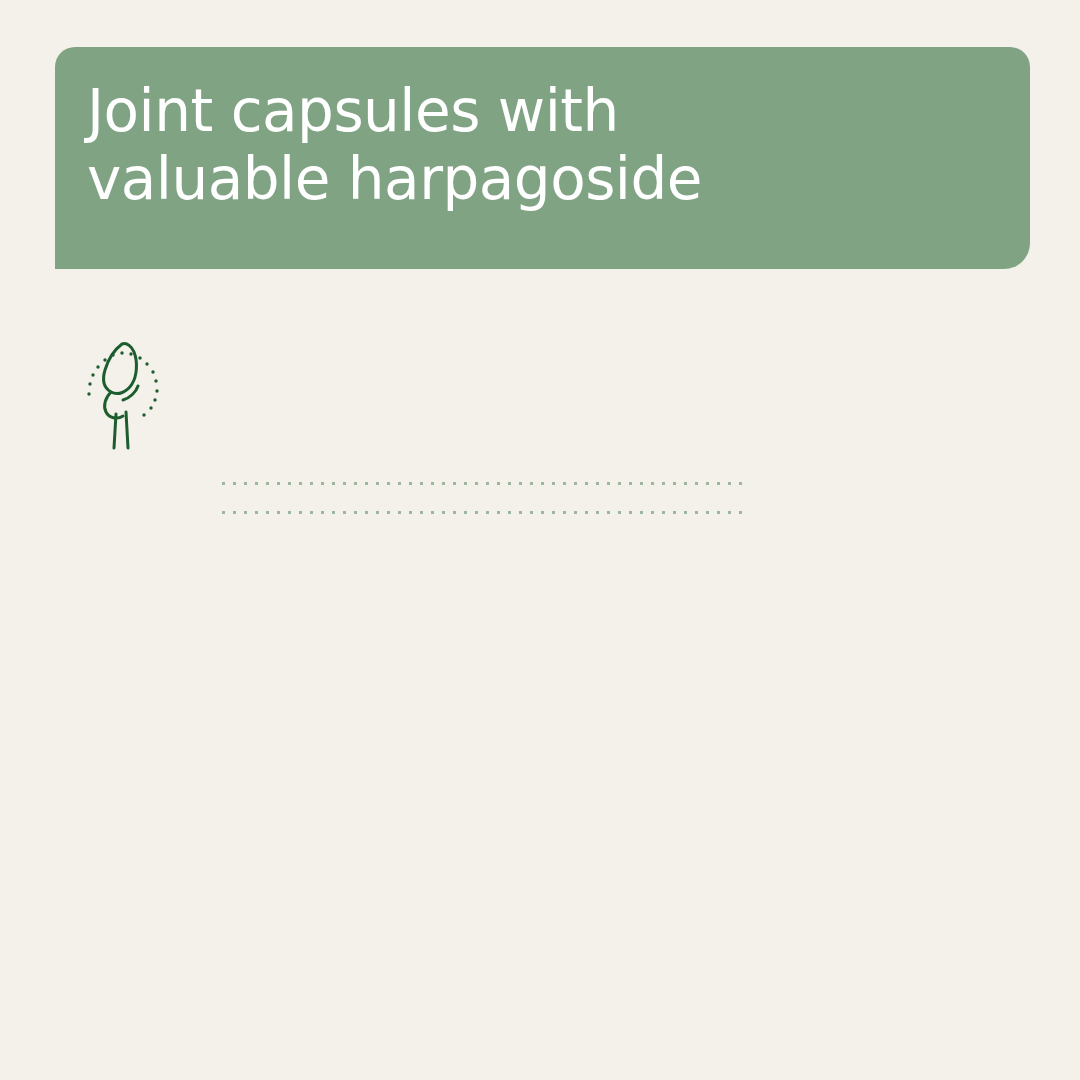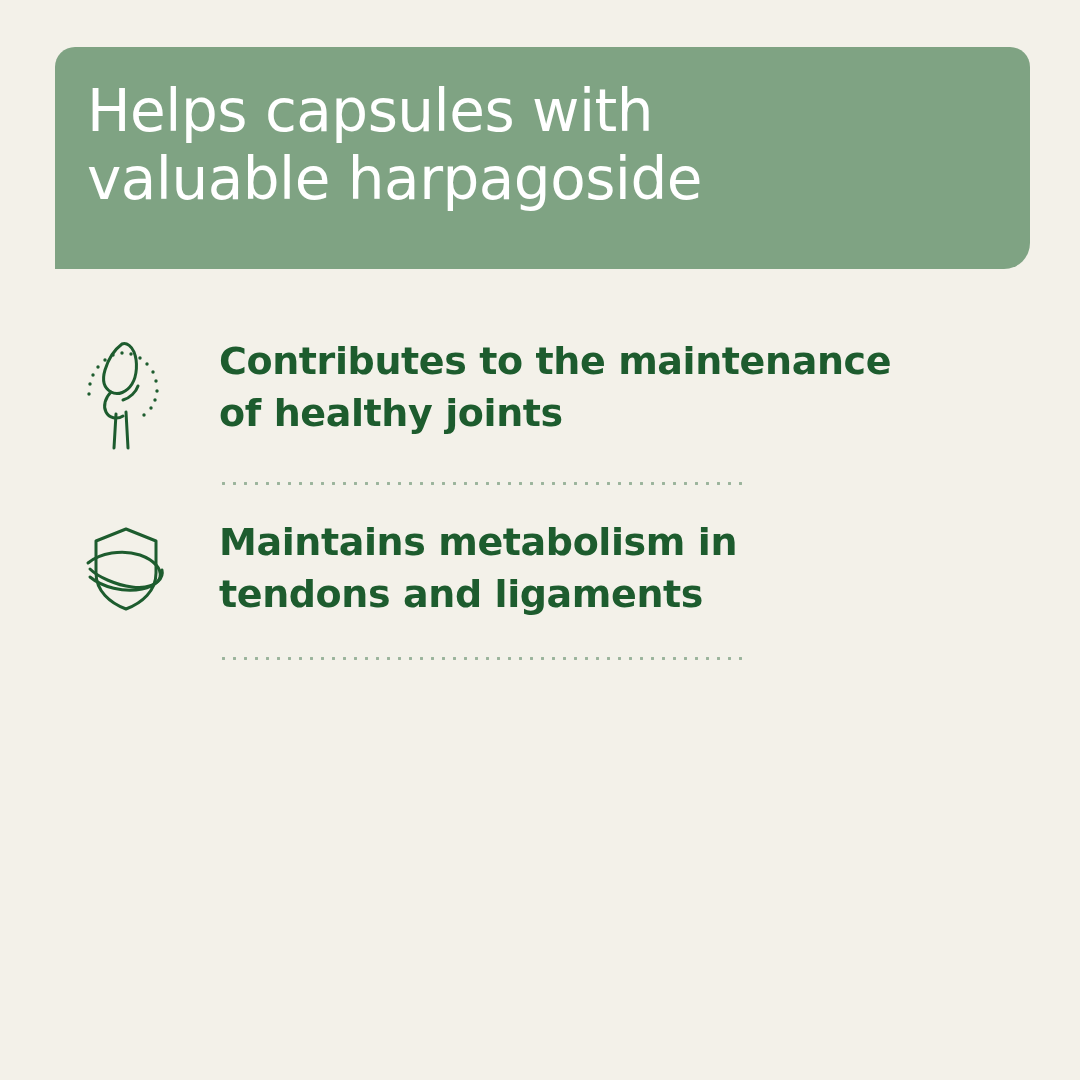--- a/index.html
+++ b/index.html
@@ -95,21 +95,21 @@
   }
 
   svg { display: block; }
 </style>
 </head>
 <body>
 
 <div class="canvas">
 
   <div class="header-banner">
-    <div class="header-title">Helps capsules with
+    <div class="header-title">Joint capsules with
 valuable harpagoside</div>
   </div>
 
   <div class="benefits">
 
     <div class="benefit-row row-1">
       <div class="benefit-icon">
         <svg width="96" height="120" viewBox="0 0 96 120">
           <g fill="none" stroke="#1d5c2e" stroke-width="3" stroke-linecap="round" stroke-linejoin="round">
 
@@ -135,37 +135,22 @@
             <circle cx="69" cy="28" r="1.7"></circle>
             <circle cx="75" cy="36" r="1.7"></circle>
             <circle cx="78" cy="45" r="1.7"></circle>
             <circle cx="79" cy="55" r="1.7"></circle>
             <circle cx="77" cy="64" r="1.7"></circle>
             <circle cx="73" cy="72" r="1.7"></circle>
             <circle cx="66" cy="79" r="1.7"></circle>
           </g>
         </svg>
       </div>
-      <div class="benefit-text">Contributes to the maintenance
-of healthy joints</div>
     </div>
 
     <div class="divider"></div>
 
-    <div class="benefit-row row-2">
-      <div class="benefit-icon">
-        <svg width="96" height="110" viewBox="0 0 96 110">
-          <g fill="none" stroke="#1d5c2e" stroke-width="3" stroke-linecap="round" stroke-linejoin="round">
-            <path d="M48 14 L78 26 L78 58 C78 76 64 88 48 94 C32 88 18 76 18 58 L18 26 Z"></path>
-            <path d="M10 48 C22 38 44 34 62 40 C76 45 84 54 82 62 C80 70 68 74 54 72 C38 70 20 62 12 54"></path>
-            <path d="M12 62 C24 72 46 78 64 74 C78 71 86 63 84 55"></path>
-          </g>
-        </svg>
-      </div>
-      <div class="benefit-text">Maintains metabolism in
-tendons and ligaments</div>
-    </div>
 
     <div class="divider"></div>
 
 
   </div>
 </div>
 
 </body></html>

